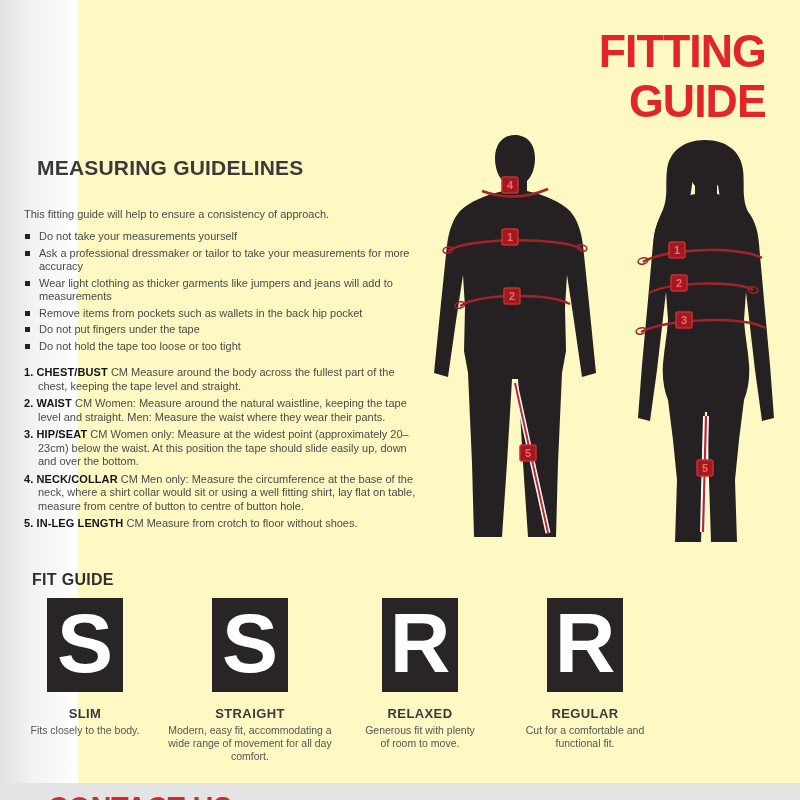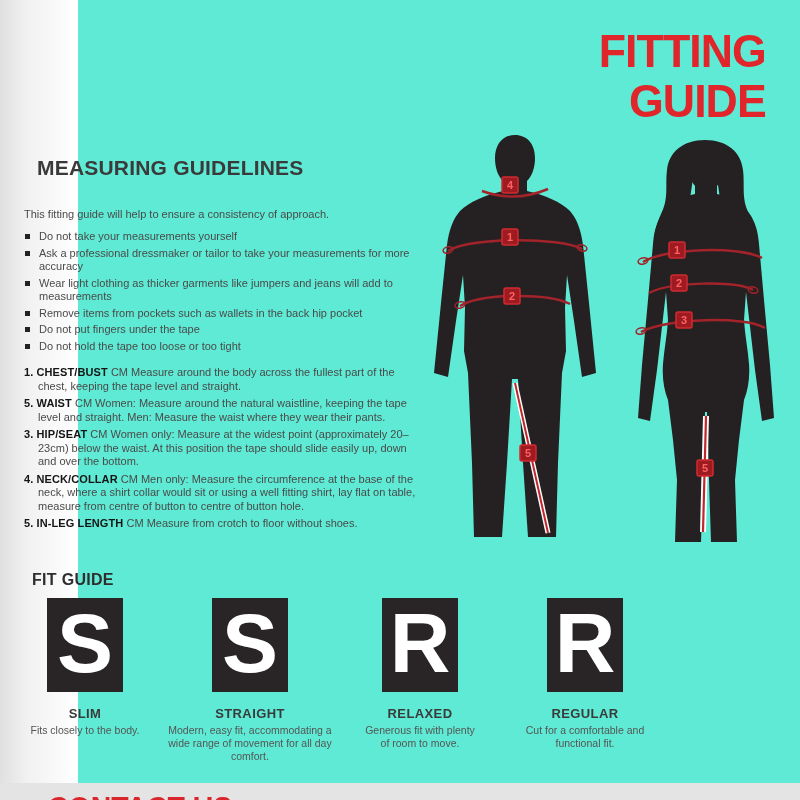--- a/index.html
+++ b/index.html
@@ -1,16 +1,16 @@
 <!DOCTYPE html>
 <html><head>
 <meta charset="utf-8">
 <style>
   html,body{margin:0;padding:0;background:#fff;}
-  .page{position:relative;width:800px;height:800px;background:#5eead4;overflow:hidden;
+  .page{position:relative;width:800px;height:800px;background:#fef9c3;overflow:hidden;
         font-family:"Liberation Sans","DejaVu Sans",sans-serif;color:#4a4a4a;}
   .edge-shade{position:absolute;left:0;top:0;width:78px;height:100%;
         background:linear-gradient(to right,#e0e0e0 0%,#f1f1f1 35%,#ffffff 100%);pointer-events:none;}
   
   .title{position:absolute;top:26px;right:34px;text-align:right;color:#e0252b;
          font-weight:bold;font-size:47px;line-height:50px;letter-spacing:-1px;
          transform:scaleX(0.95);transform-origin:right top;}
   
   .measuring{position:absolute;left:24px;top:143px;width:394px;}
   .measuring h2{margin:13px;font-size:21px;line-height:24px;color:#3a3a3a;letter-spacing:.2px;font-weight:bold;}
@@ -59,21 +59,21 @@
     <ul class="bullets">
       <li>Do not take your measurements yourself</li>
       <li>Ask a professional dressmaker or tailor to take your measurements for more accuracy</li>
       <li>Wear light clothing as thicker garments like jumpers and jeans will add to measurements</li>
       <li>Remove items from pockets such as wallets in the back hip pocket</li>
       <li>Do not put fingers under the tape</li>
       <li>Do not hold the tape too loose or too tight</li>
     </ul>
     <ol class="steps">
       <li><b>1. CHEST/BUST</b> <span>CM</span> <span>Measure around the body across the fullest part of the chest, keeping the tape level and straight.</span></li>
-      <li><b>5. WAIST</b> <span>CM</span> <span>Women: Measure around the natural waistline, keeping the tape level and straight. Men: Measure the waist where they wear their pants.</span></li>
+      <li><b>2. WAIST</b> <span>CM</span> <span>Women: Measure around the natural waistline, keeping the tape level and straight. Men: Measure the waist where they wear their pants.</span></li>
       <li><b>3. HIP/SEAT</b> <span>CM</span> <span>Women only: Measure at the widest point (approximately 20–23cm) below the waist. At this position the tape should slide easily up, down and over the bottom.</span></li>
       <li><b>4. NECK/COLLAR</b> <span>CM</span> <span>Men only: Measure the circumference at the base of the neck, where a shirt collar would sit or using a well fitting shirt, lay flat on table, measure from centre of button to centre of button hole.</span></li>
       <li><b>5. IN-LEG LENGTH</b> <span>CM</span> <span>Measure from crotch to floor without shoes.</span></li>
     </ol>
   </section>
 
   <div class="figures">
     <svg width="385" height="440" viewBox="0 0 385 440">
 
       <g transform="translate(5,8)">

